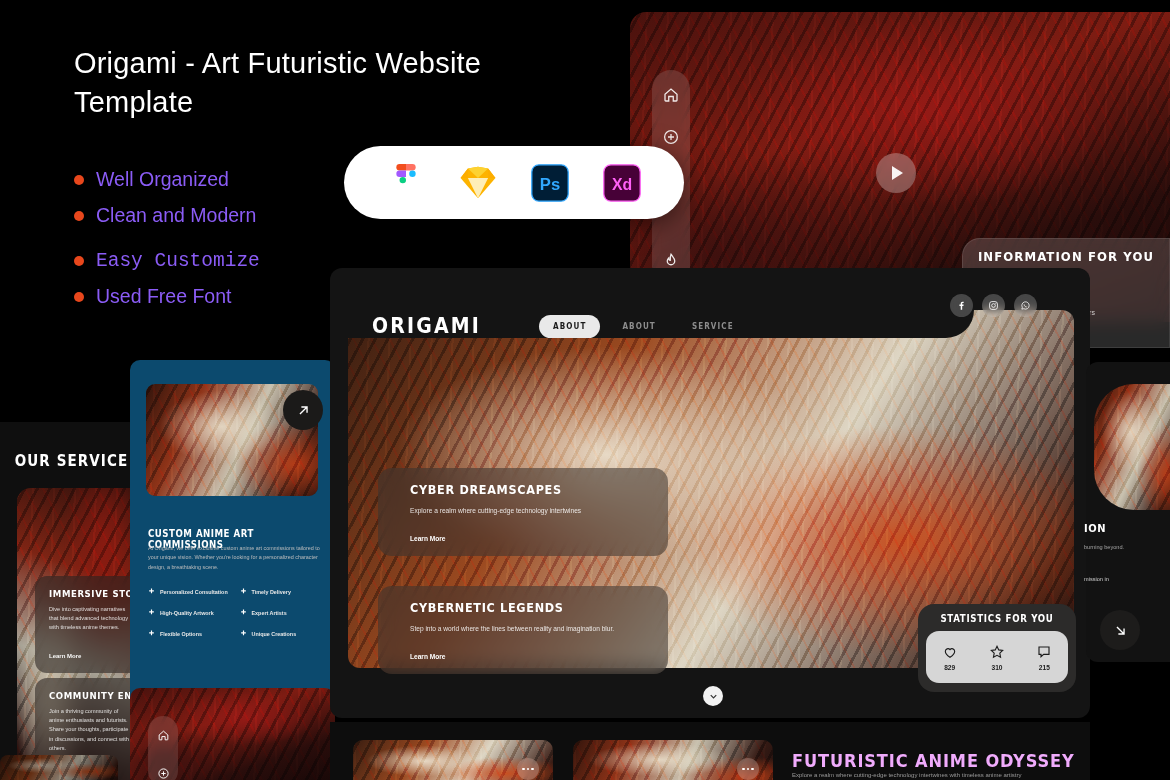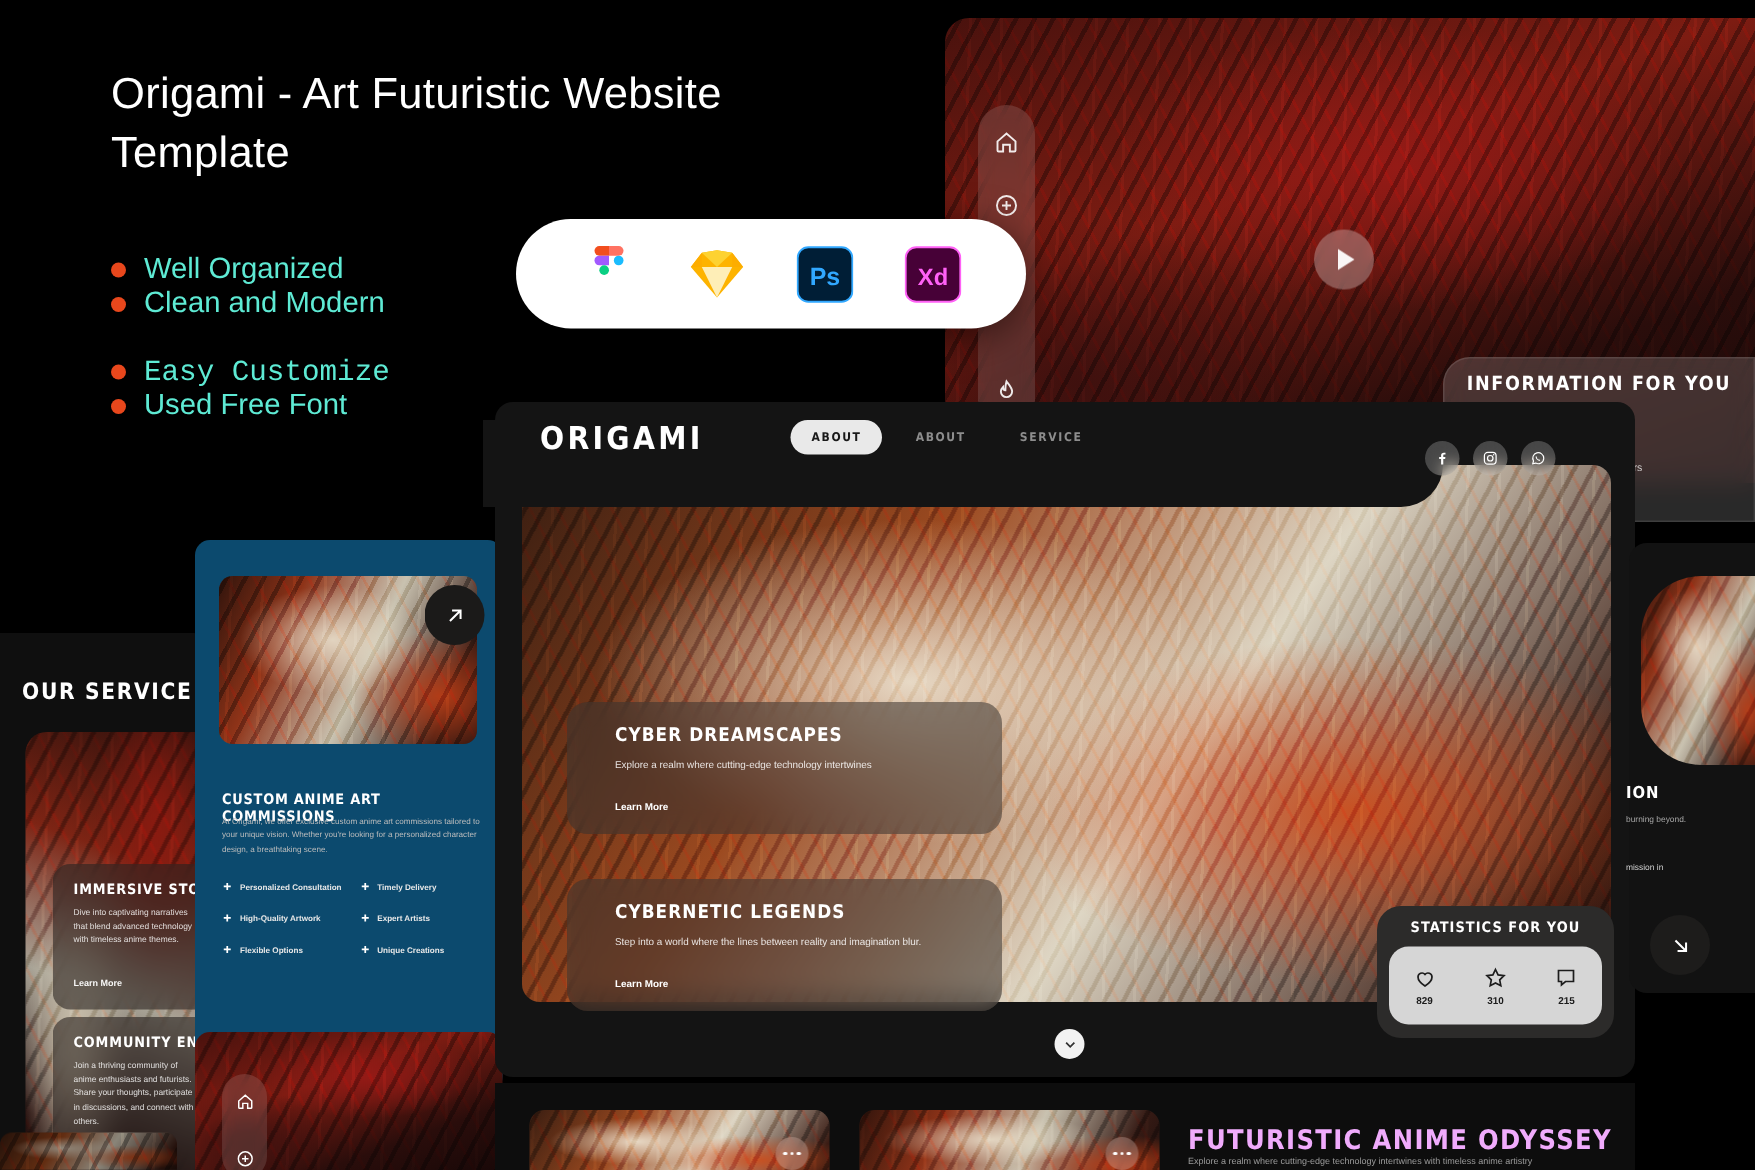--- a/index.html
+++ b/index.html
@@ -134,23 +134,23 @@
   #mk-comm .gi{ display:flex; align-items:center; gap:5px; color:#e8e8e8; font-size:5.4px; font-weight:600;}
   .plusic{ width:7px;height:7px;flex:none;}
 
   
   #mk-main{
     position:absolute; left:330px; top:268px; width:760px; height:450px;
     background:#141414; border-radius:12px; overflow:hidden;
   }
   #hero-img{ position:absolute; left:18px; top:42px; width:726px; height:358px; border-radius:12px; overflow:hidden;}
   #navbar{
-    position:absolute; left:322px; top:280px; width:640px; height:58px;
+    position:absolute; left:334px; top:280px; width:640px; height:58px;
     background:#141414; border-radius:0 0 28px 0;
-    display:flex; align-items:flex-start; z-index:5;
+    display:flex; align-items:flex-end; z-index:5;
   }
   #logo{
     margin-left:38px; color:#fff; font-size:21px; font-weight:800; letter-spacing:2.2px;
     font-family:"DejaVu Sans Condensed","Liberation Sans",sans-serif;
   }
   #navlinks{ display:flex; align-items:center; gap:8px; margin-left:58px; }
   .nl{
     font-size:8px; font-weight:700; letter-spacing:1.1px; color:#8d8d8d; padding:7px 14px; border-radius:14px;
     font-family:"DejaVu Sans Condensed","Liberation Sans",sans-serif;
   }
@@ -229,22 +229,22 @@
     display:flex; flex-direction:column; align-items:center; padding-top:12px; gap:20px;
   }
   #mk-botleft2{ position:absolute; left:0px; top:755px; width:118px; height:25px; border-radius:8px 8px 0 0; overflow:hidden;}
 
   
   #title{
     position:absolute; left:74px; top:44px; width:430px; color:#fff;
     font-size:29px; font-weight:400; line-height:1.35; letter-spacing:.2px;
   }
   #bullets{ position:absolute; left:74px; top:168px; }
-  .bl{ display:flex; align-items:center; gap:12px; color:#5eead4; font-size:19.5px; }
-  .bl + .bl{ }
+  .bl{ display:flex; align-items:center; gap:12px; color:#8b5cf6; font-size:19.5px; }
+  .bl + .bl{ margin-top:13px; }
   .bl.gap{ margin-top:23px;font-family:Liberation Mono, monospace; }
   .dot{ width:10px;height:10px;border-radius:50%; flex:none; }
 
   
   #sw-pill{
     position:absolute; left:344px; top:146px; width:340px; height:73px;
     background:#fff; border-radius:37px; display:flex; align-items:center;
     justify-content:space-around; padding:0 26px; z-index:30;
     box-shadow:0 6px 26px rgba(0,0,0,.55);
   }

